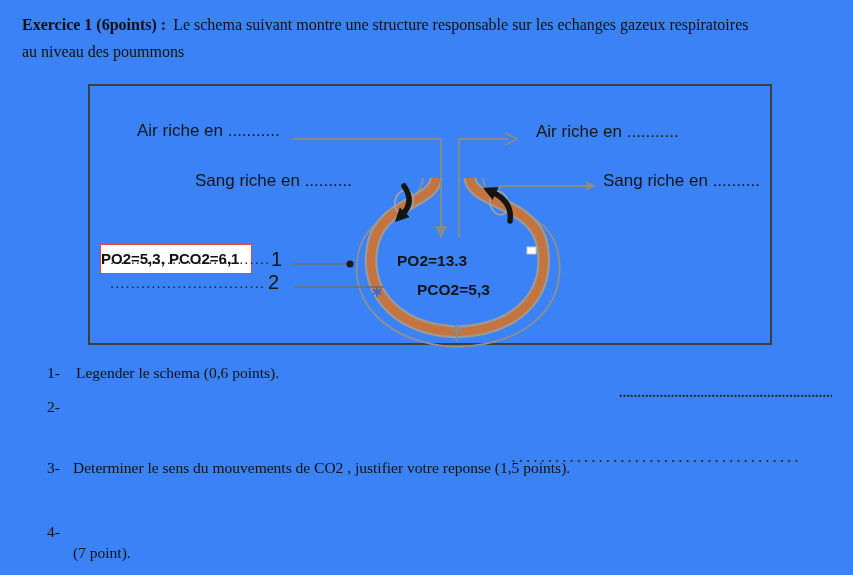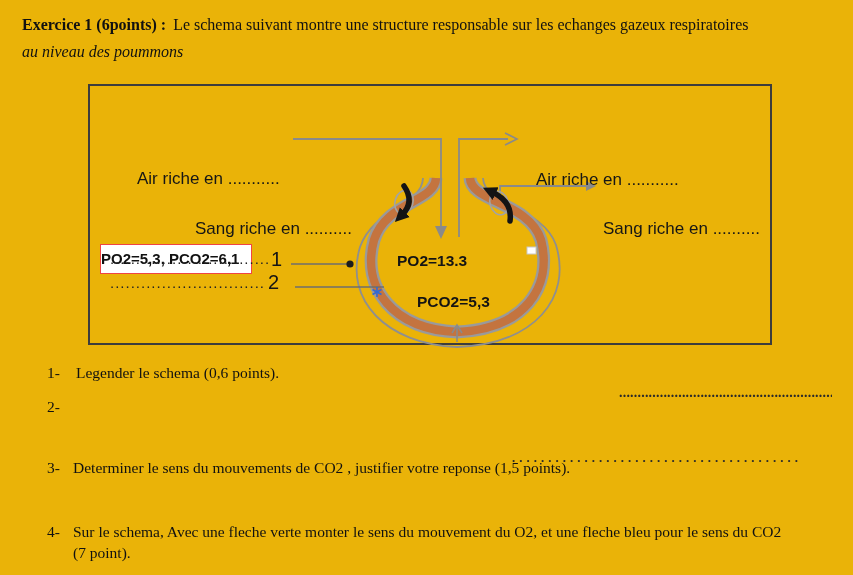--- a/index.html
+++ b/index.html
@@ -1,29 +1,28 @@
 <!DOCTYPE html>
 <html><head>
 <meta charset="utf-8">
 <style>
   html,body { margin:0; padding:0; background:#e8e8e8; }
   .page {
-    position:relative; width:853px; height:575px; background:#eab308;
+    position:relative; width:853px; height:575px; background:#3b82f6;
     font-family:"Liberation Serif", serif; color:#111; overflow:hidden;
   }
   .abs { position:absolute; }
   .hdr { font-size:16px; white-space:nowrap; }
   .hdr b { font-weight:bold; }
   .hdr .rest { margin-left:7px; }
   .figure-box { border:2px solid #3d3d3d; background:transparent; }
   .diagram-svg { position:absolute; left:0; top:0; pointer-events:none; }
   .slabel {
     font-family:"Liberation Sans", sans-serif; font-size:17px; color:#161616;
     white-space:nowrap;
-    margin-top:48px;
   }
   .pressure-box {
     border:1px solid #ef4444; background:#fff;
     font-family:"Liberation Sans", sans-serif; font-weight:600; font-size:15px;
     line-height:28px; white-space:nowrap;margin-top:28px;
   }
   .inner-val {
     font-family:"Liberation Sans", sans-serif; font-weight:600; font-size:15.5px;
     white-space:nowrap; color:#141414;
   }
@@ -41,21 +40,21 @@
   .qdots.spaced { font-size:13px; letter-spacing:4px; }
 </style>
 </head>
 <body>
 
 <div class="page">
 
   <div class="abs hdr" style="left:22px; top:16px; width:828px;">
     <b>Exercice 1 (6points) :</b><span class="rest">Le schema suivant montre une structure responsable sur les echanges gazeux respiratoires</span>
   </div>
-  <div class="abs hdr" style="left:22px; top:43px;font-style:italic;">au niveau des poummons</div>
+  <div class="abs hdr" style="left:22px; top:43px;">au niveau des poummons</div>
 
   <div class="abs figure-box" style="left:88px; top:84px; width:680px; height:257px;"></div>
 
   <svg class="diagram-svg" width="853" height="575" viewBox="0 0 853 575">
     <defs>
       <marker id="mArrB" markerUnits="userSpaceOnUse" markerWidth="18" markerHeight="18" refX="4" refY="9" orient="auto">
         <path d="M0,2 L14,9 L0,16 Z" fill="#141414"></path>
       </marker>
     </defs>
 
@@ -96,21 +95,21 @@
   </svg>
 
   <div class="abs slabel" style="left:137px; top:121px;">Air riche en ...........</div>
   <div class="abs slabel" style="left:195px; top:171px;">Sang riche en ..........</div>
   <div class="abs slabel" style="left:536px; top:122px;">Air riche en ...........</div>
   <div class="abs slabel" style="left:603px; top:171px;">Sang riche en ..........</div>
 
   <div class="abs pressure-box" style="left:100px; top:216px; width:150px; height:28px;">PO2=5,3, PCO2=6,1</div>
 
   <div class="abs inner-val" style="left:397px; top:252px;text-align:right;">PO2=13.3</div>
-  <div class="abs inner-val" style="left:417px; top:281px;margin-top:12px;">PCO2=5,3</div>
+  <div class="abs inner-val" style="left:417px; top:281px;">PCO2=5,3</div>
 
   <div class="abs" style="left:110px; top:250px;">
     <span class="leader" style="width:158px;">.............................................</span>
   </div>
   <div class="abs legnum" style="left:271px; top:248px;">1</div>
   <div class="abs" style="left:110px; top:274px;">
     <span class="leader" style="width:153px;">.............................................</span>
   </div>
   <div class="abs legnum" style="left:268px; top:271px;">2</div>
 
@@ -122,16 +121,15 @@
     <span class="qdots dense" style="width:213px;">....................................................................................................</span>
   </div>
 
   <div class="abs qnum" style="left:47px; top:459px;">3-</div>
   <div class="abs qtext" style="left:73px; top:459px;">Determiner le sens du mouvements de CO2 , justifier votre reponse (1,5 points).</div>
   <div class="abs" style="left:512px; top:450px;">
     <span class="qdots spaced" style="width:290px;">............................................................</span>
   </div>
 
   <div class="abs qnum" style="left:47px; top:523px;">4-</div>
-  <div class="abs qtext" style="left:73px; top:523px;">Sur le schema, Avec une fleche verte monter le sens du mouvement du O2, et une fleche bleu pour le sens du CO2</div>
   <div class="abs qtext" style="left:73px; top:544px;">(7 point).</div>
 
 </div>
 
 </body></html>

